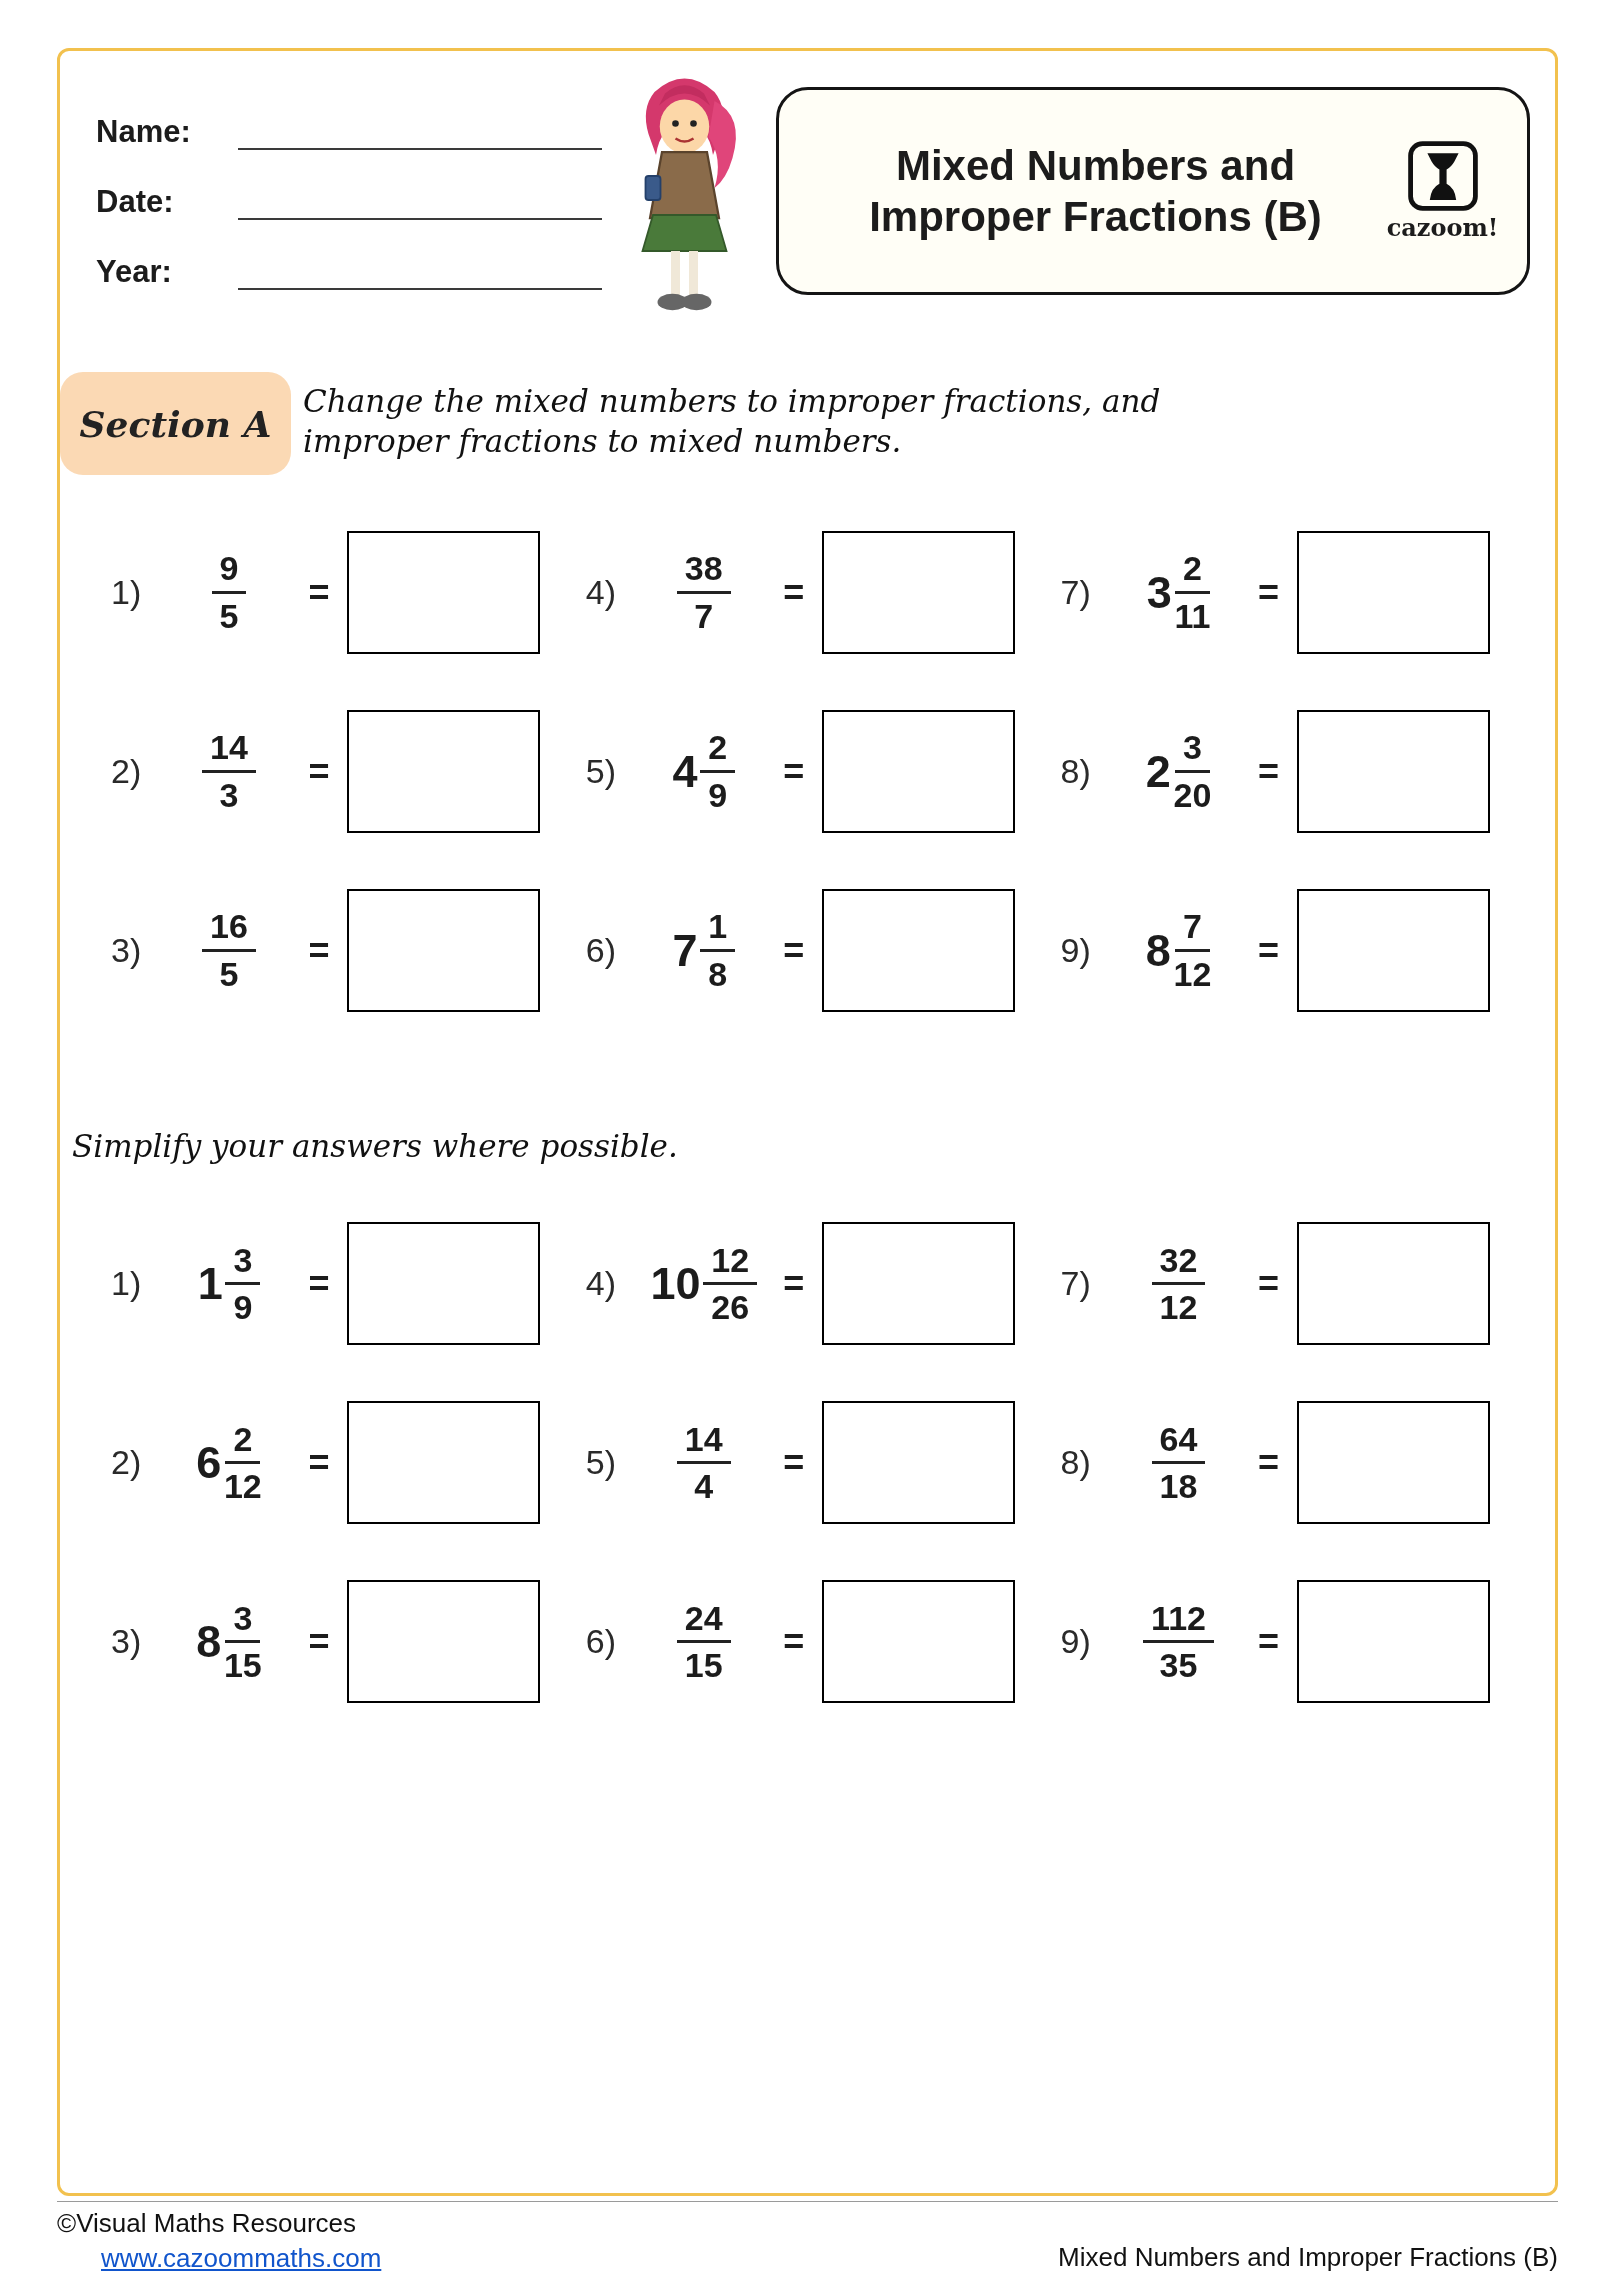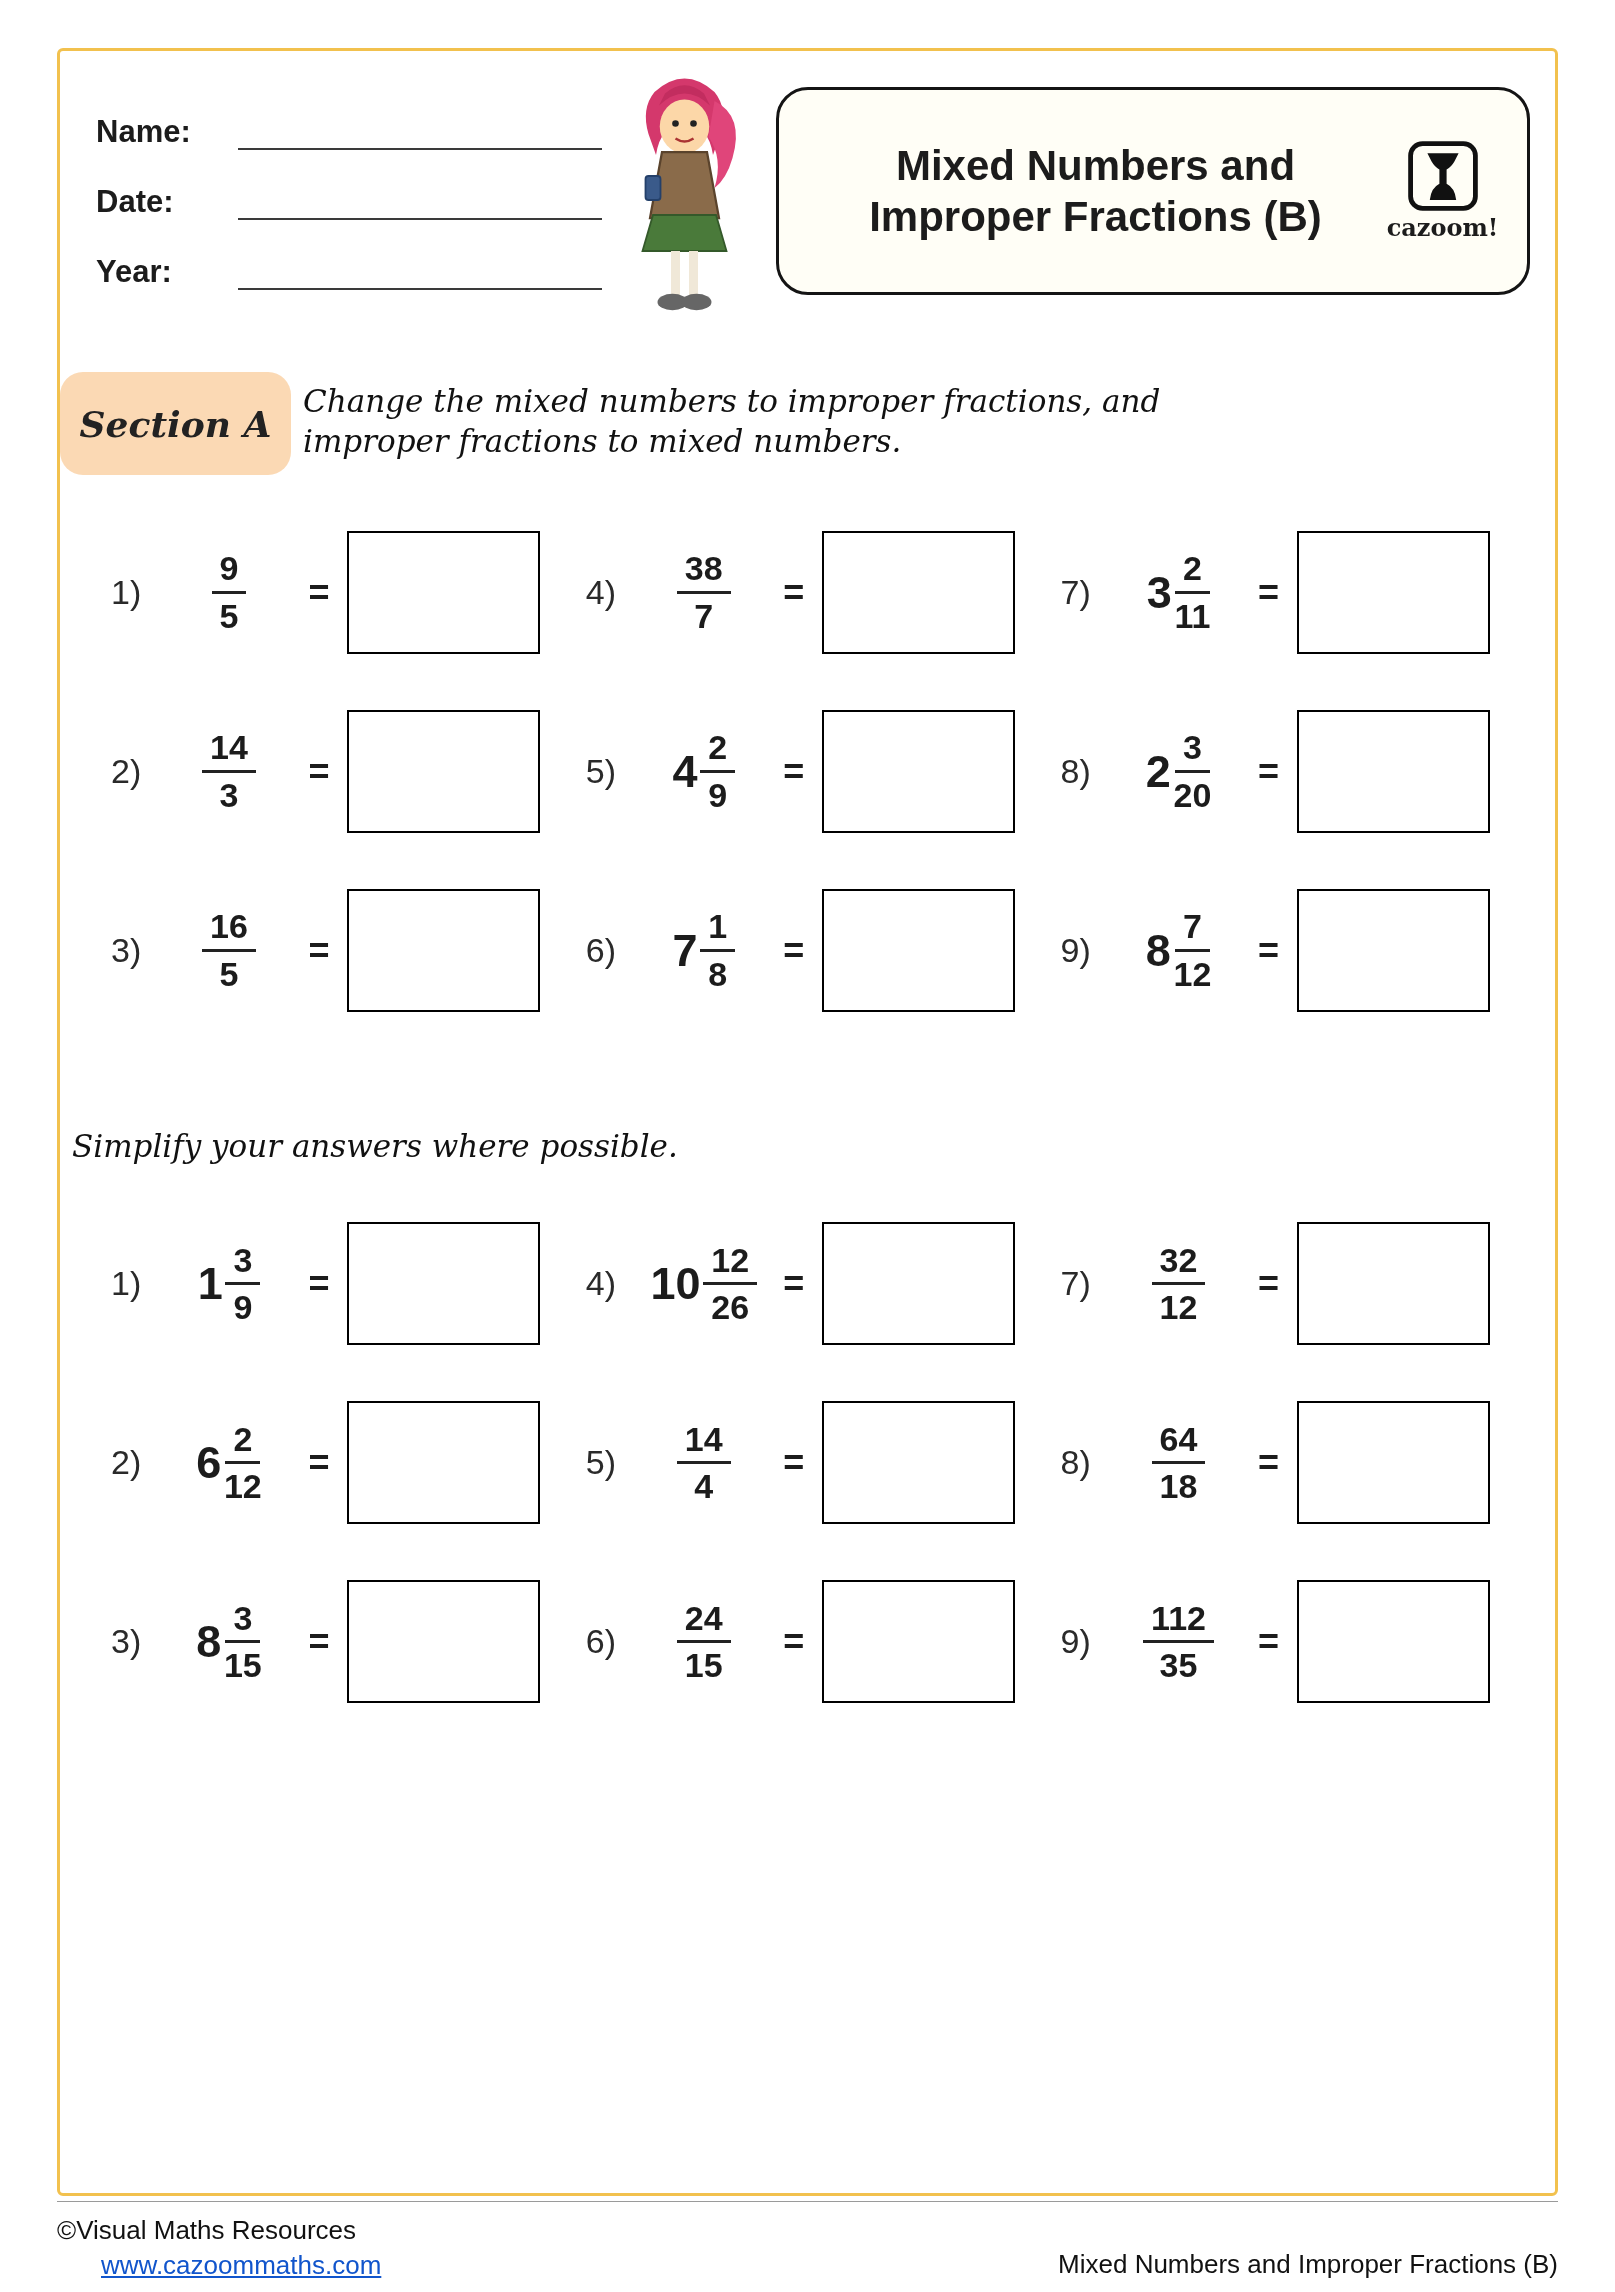--- a/index.html
+++ b/index.html
@@ -9,21 +9,21 @@
     --title-box-bg:#FFFEF6;
   }
   *{margin:0;padding:0;box-sizing:border-box;}
   html,body{background:#ffffff;}
   body{
     width:1616px;height:2293px;position:relative;
     font-family:"Liberation Sans",sans-serif;color:#1c1c1c;
   }
   .border-box{
     position:absolute;left:57px;top:48px;width:1501px;height:2148px;
-    border:3.6px solid var(--page-border);border-radius:6px;background:#fff;
+    border:3.6px solid var(--page-border);border-radius:12px;background:#fff;
   }
   
   .fields{position:absolute;left:36px;top:52px;width:506px;}
   .field-row{display:flex;align-items:flex-end;height:47px;margin-bottom:23px;}
   .field-label{font-weight:bold;font-size:31px;width:142px;}
   .field-line{flex:1;border-bottom:2.7px solid #3a3a3a;height:100%;}
   
   .character{position:absolute;left:546px;top:14.3px;width:157px;height:255px;}
   .character svg{width:100%;height:100%;}
   
@@ -65,21 +65,21 @@
   .whole{font-size:45px;font-weight:bold;margin-right:2.7px;}
   .stack{display:inline-flex;flex-direction:column;align-items:center;font-weight:bold;font-size:34px;line-height:1.15;}
   .numerator{border-bottom:3.6px solid #222;padding:0 8px 2.7px;}
   .denominator{padding-top:2.7px;}
   .equals{width:56px;text-align:center;font-size:36px;font-weight:bold;}
   .answer-box{width:193px;height:123px;border:2.7px solid #000;background:#fff;}
   
   .footer{
     position:absolute;left:57px;top:2201px;width:1501px;
     display:flex;justify-content:space-between;align-items:flex-end;
-    border-top:1.8px solid #9a9a9a;padding-top:11px;gap:12px;
+    border-top:1.8px solid #9a9a9a;padding-top:4px;gap:12px;
   }
   .footer-left{font-size:26px;line-height:1.35;color:#111;}
   .footer-link{color:var(--link);text-decoration:underline;cursor:pointer;margin-left:44px;}
   .footer-right{font-size:26px;color:#111;padding-bottom:3.6px;}
 </style>
 </head>
 <body>
 
 <div class="border-box">
 

